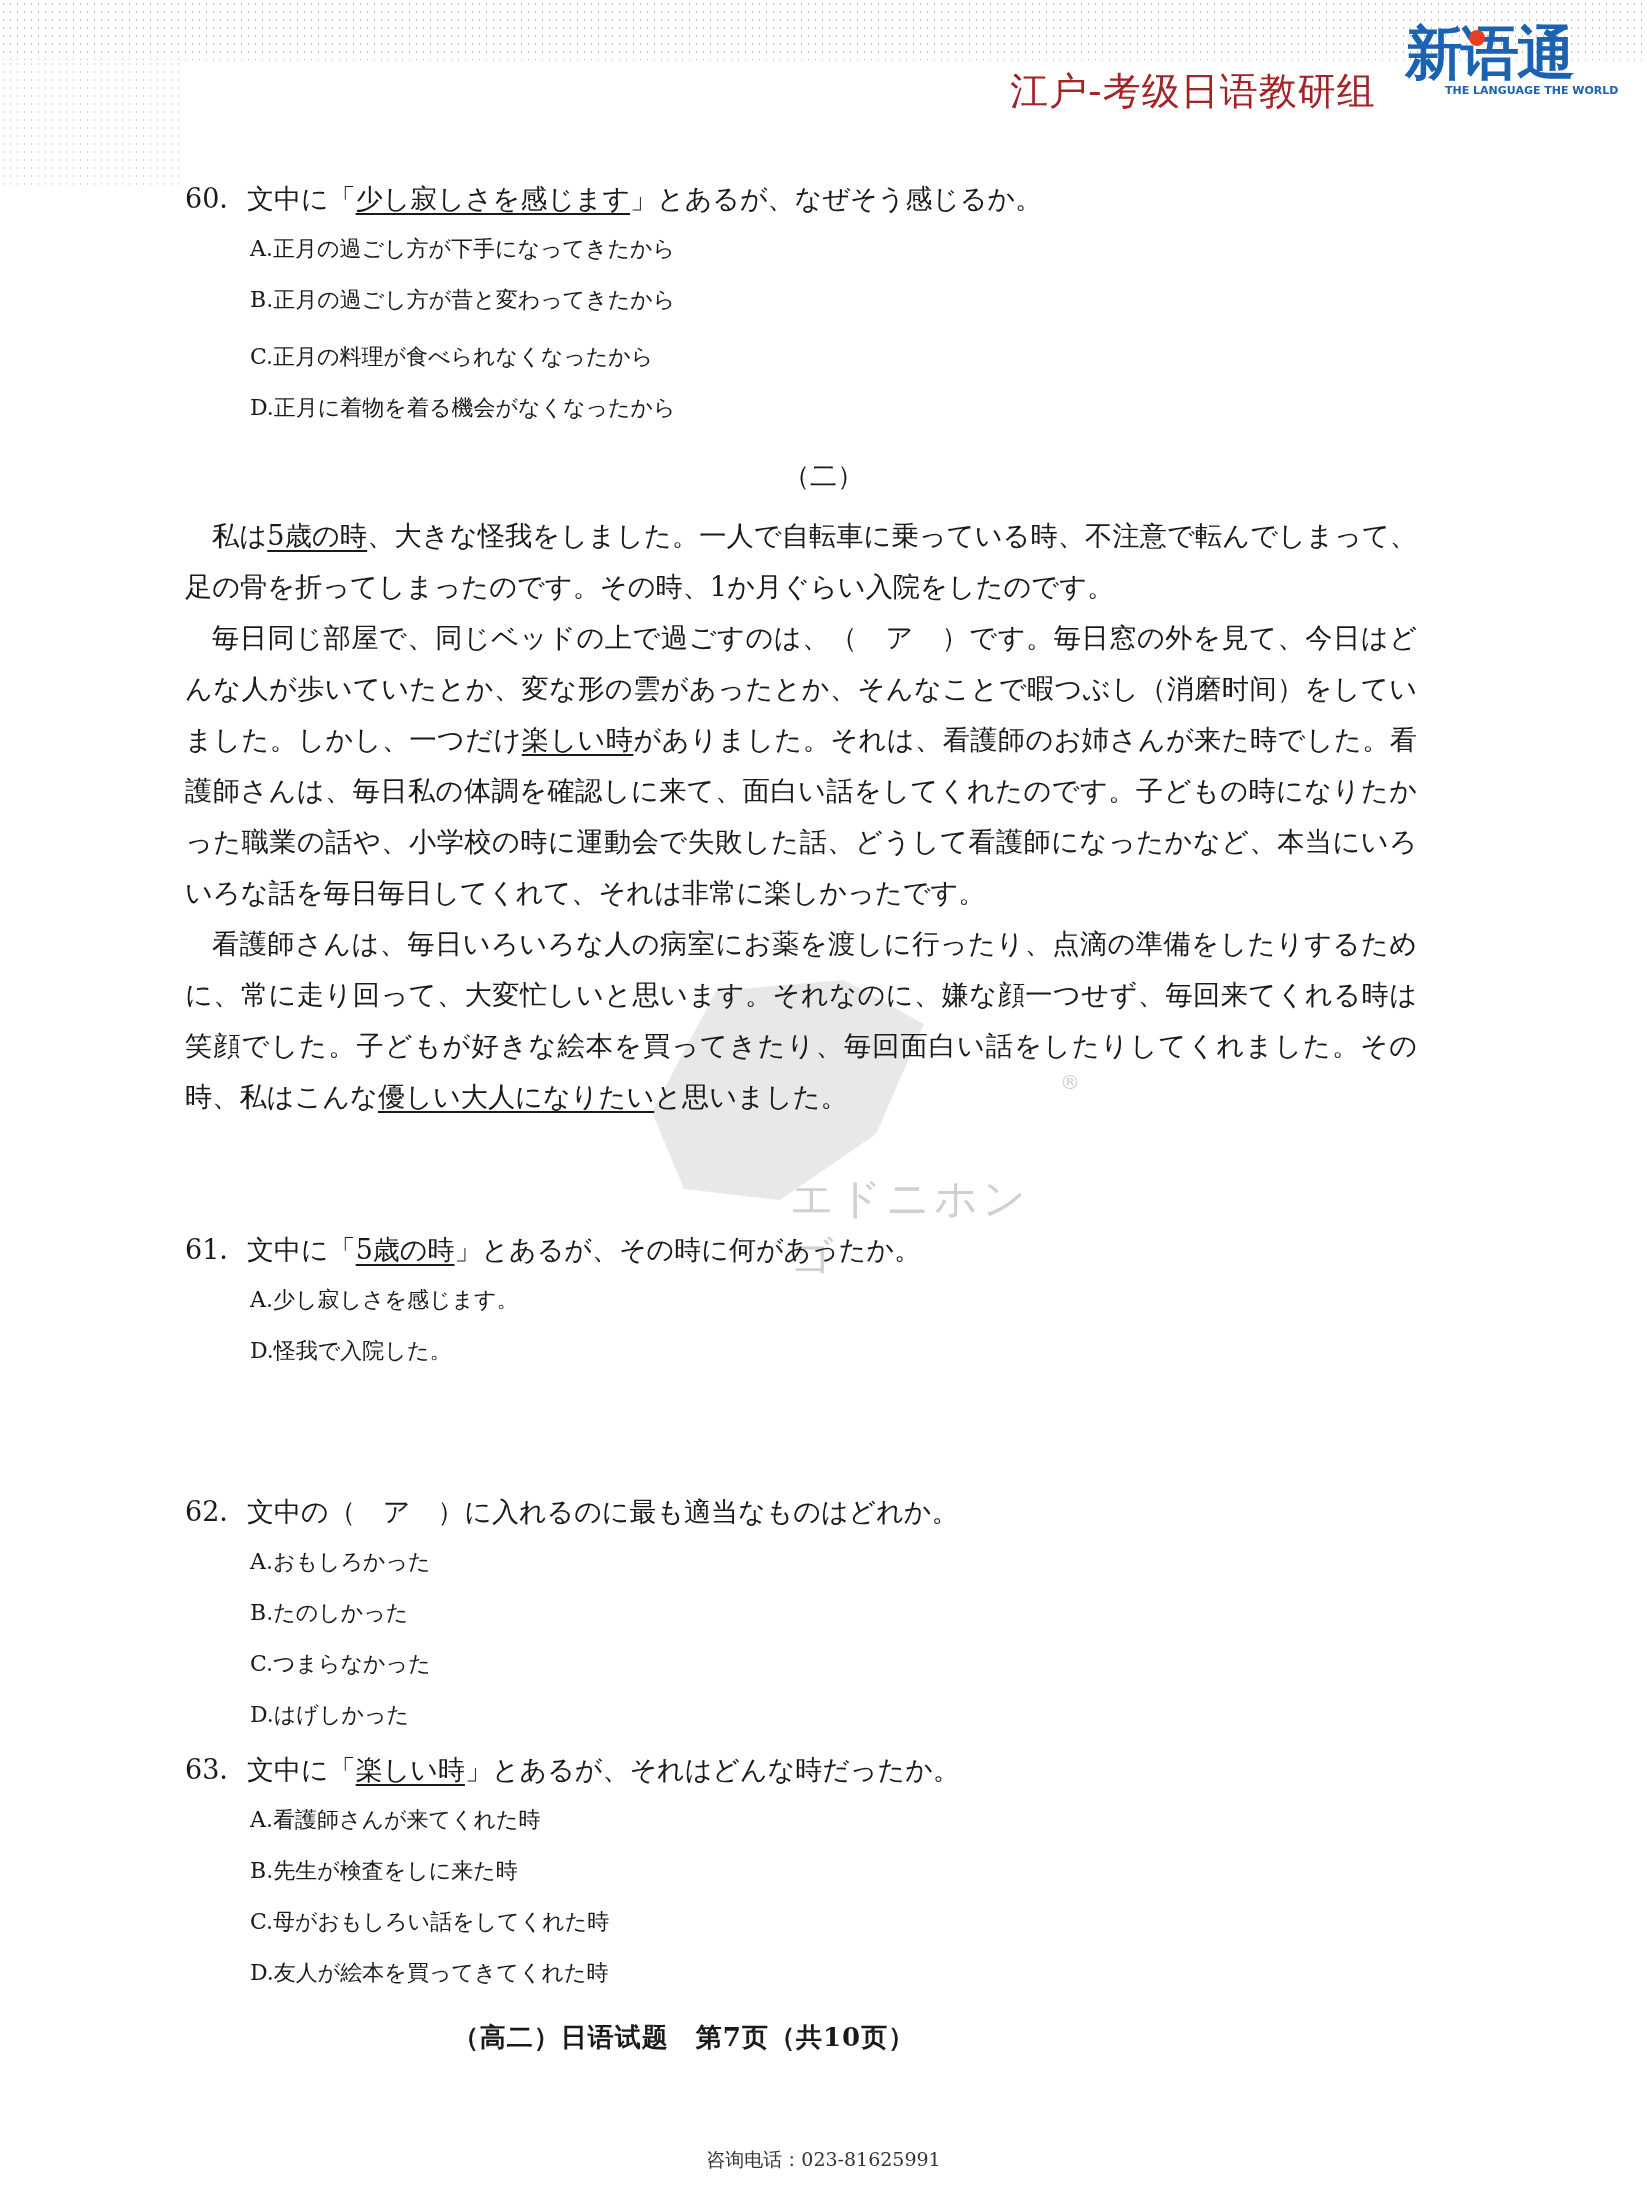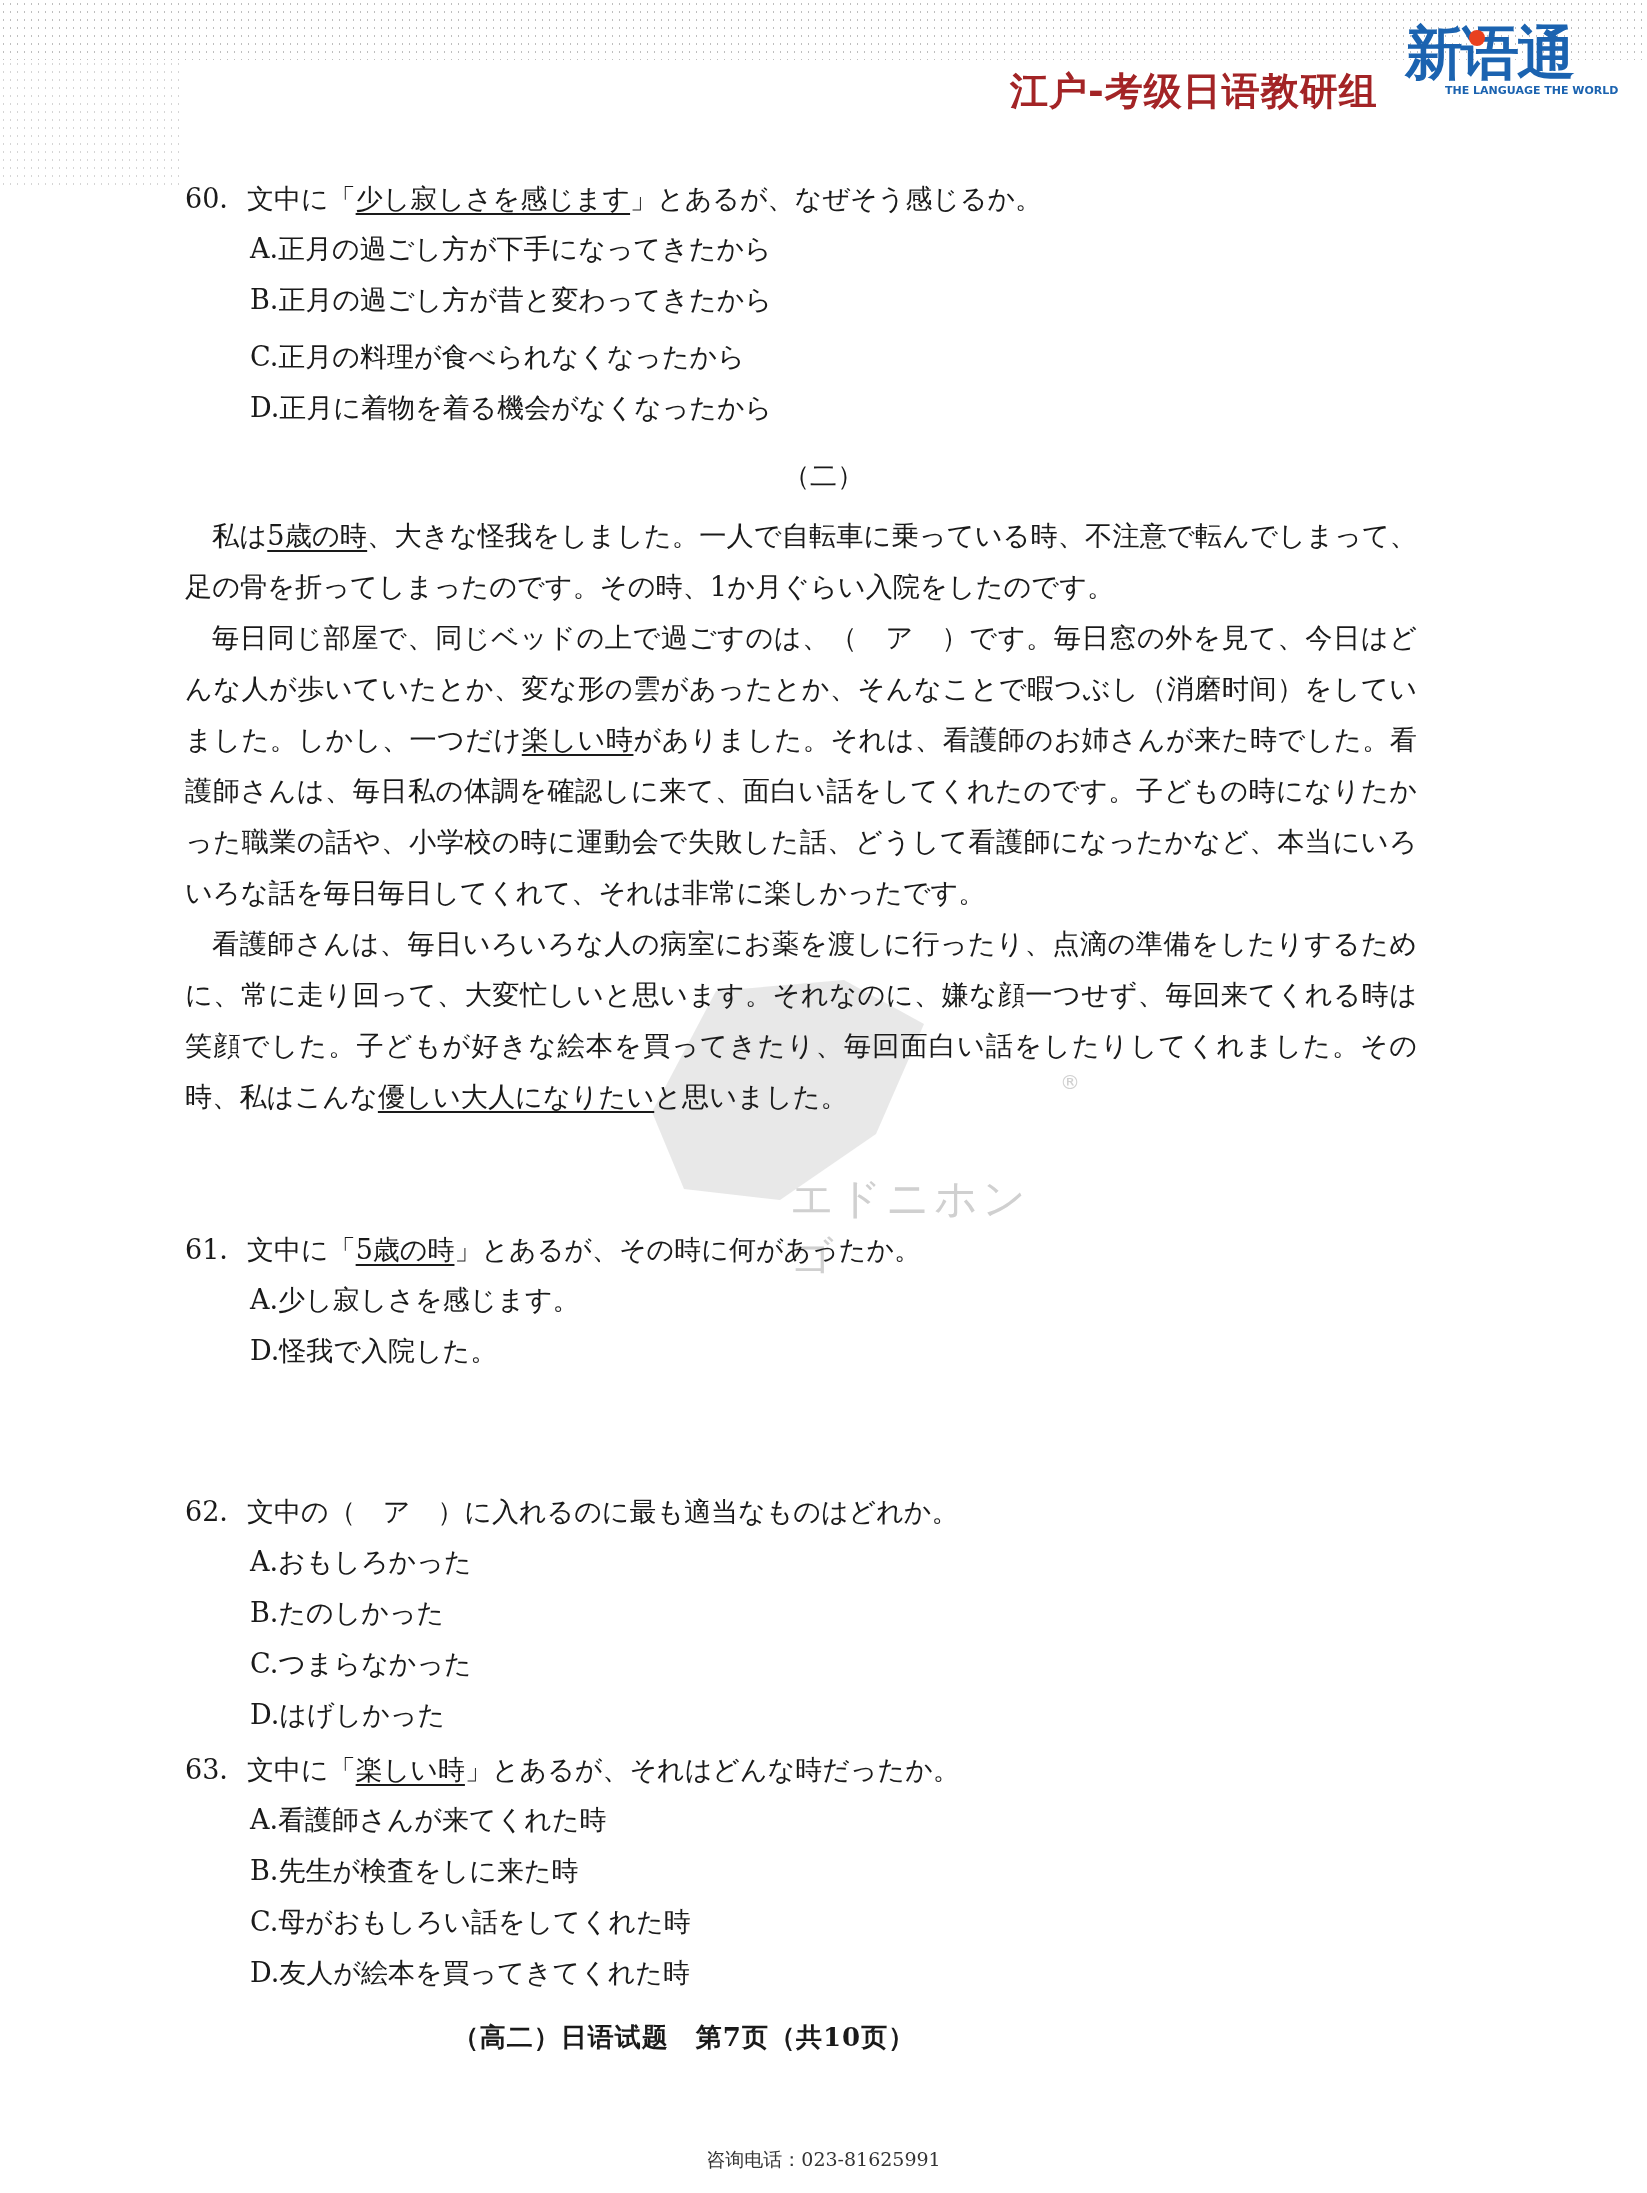--- a/index.html
+++ b/index.html
@@ -9,41 +9,41 @@
     color: #1a1a1a;
   }
   .noise {
     position: absolute; pointer-events: none;
     background-image: radial-gradient(#888 0.8px, transparent 1px);
     background-size: 7px 8px; opacity: 0.55;
   }
   .header-text {
     position: absolute; left: 1010px; top: 66px;
     font-size: 38px; color: #a32426; letter-spacing: 1px;
-    font-family: "DejaVu Sans", sans-serif; font-weight: 700;
+    font-family: "DejaVu Sans", sans-serif; font-weight: 400;
   }
   .logo { position: absolute; left: 1405px; top: 22px; width: 210px; height: 80px; }
   .logo-main {
     font-family: "DejaVu Sans", sans-serif; font-weight: bold;
     font-size: 58px; color: #1b63b0; letter-spacing: -2px; line-height: 62px;
     position: absolute; left: 0; top: 0;
   }
   .logo-dot {
     position: absolute; left: 64px; top: 8px; width: 16px; height: 16px;
     border-radius: 50%; background: #e8401f;
   }
   .logo-sub {
     position: absolute; left: 40px; top: 62px;
     font-family: "DejaVu Sans", sans-serif; font-weight: bold;
     font-size: 11px; color: #1b63b0; white-space: nowrap;
   }
   .q-block { position: absolute; left: 185px; }
   .q-title { font-size: 27px; line-height: 36px; white-space: nowrap; }
   .q-title .qnum { display: inline-block; width: 62px; }
-  .option { font-size: 27px; line-height: 36px; margin-left: 65px; white-space: nowrap; }
+  .option { font-size: 22px; line-height: 36px; margin-left: 65px; white-space: nowrap; }
   .u { text-decoration: underline; text-underline-offset: 5px; }
   .section-title {
     position: absolute; left: 0; width: 1647px; top: 458px;
     text-align: center; font-size: 27px;
   }
   .passage {
     position: absolute; left: 185px; width: 1232px;
     font-size: 27.2px; line-height: 51px; text-align: justify;
   }
   .passage p { margin: 0; text-indent: 27px; }

